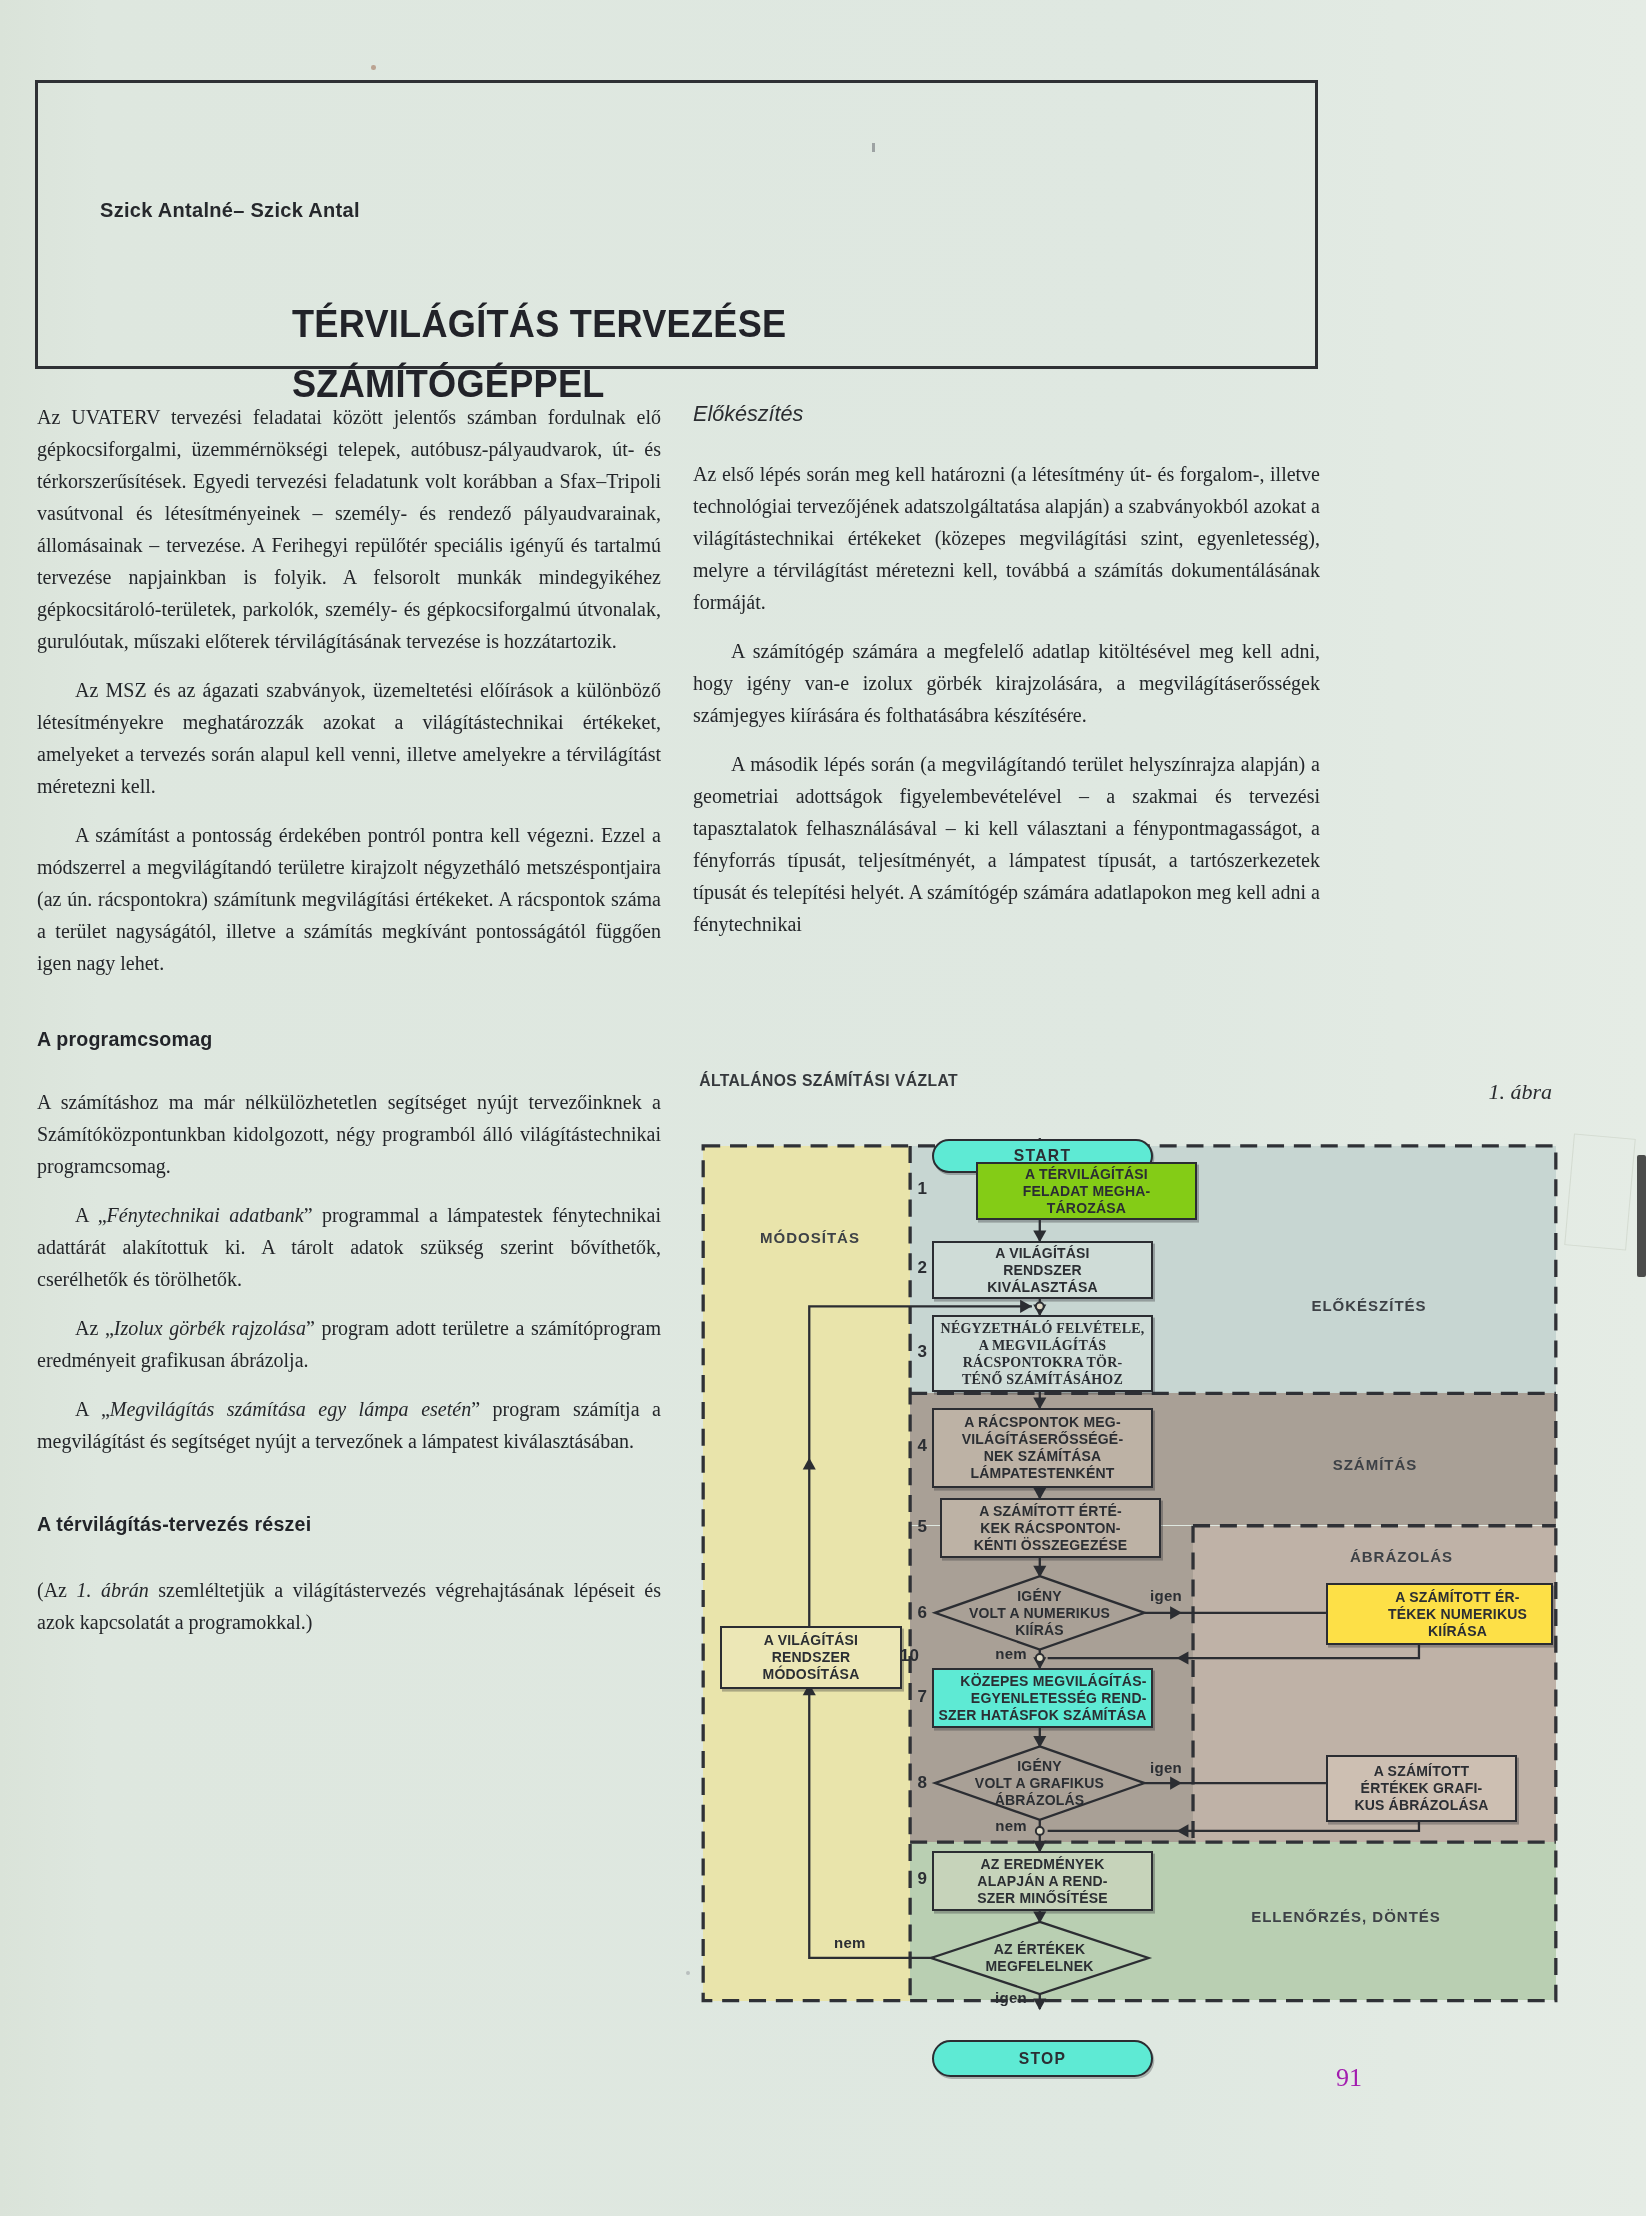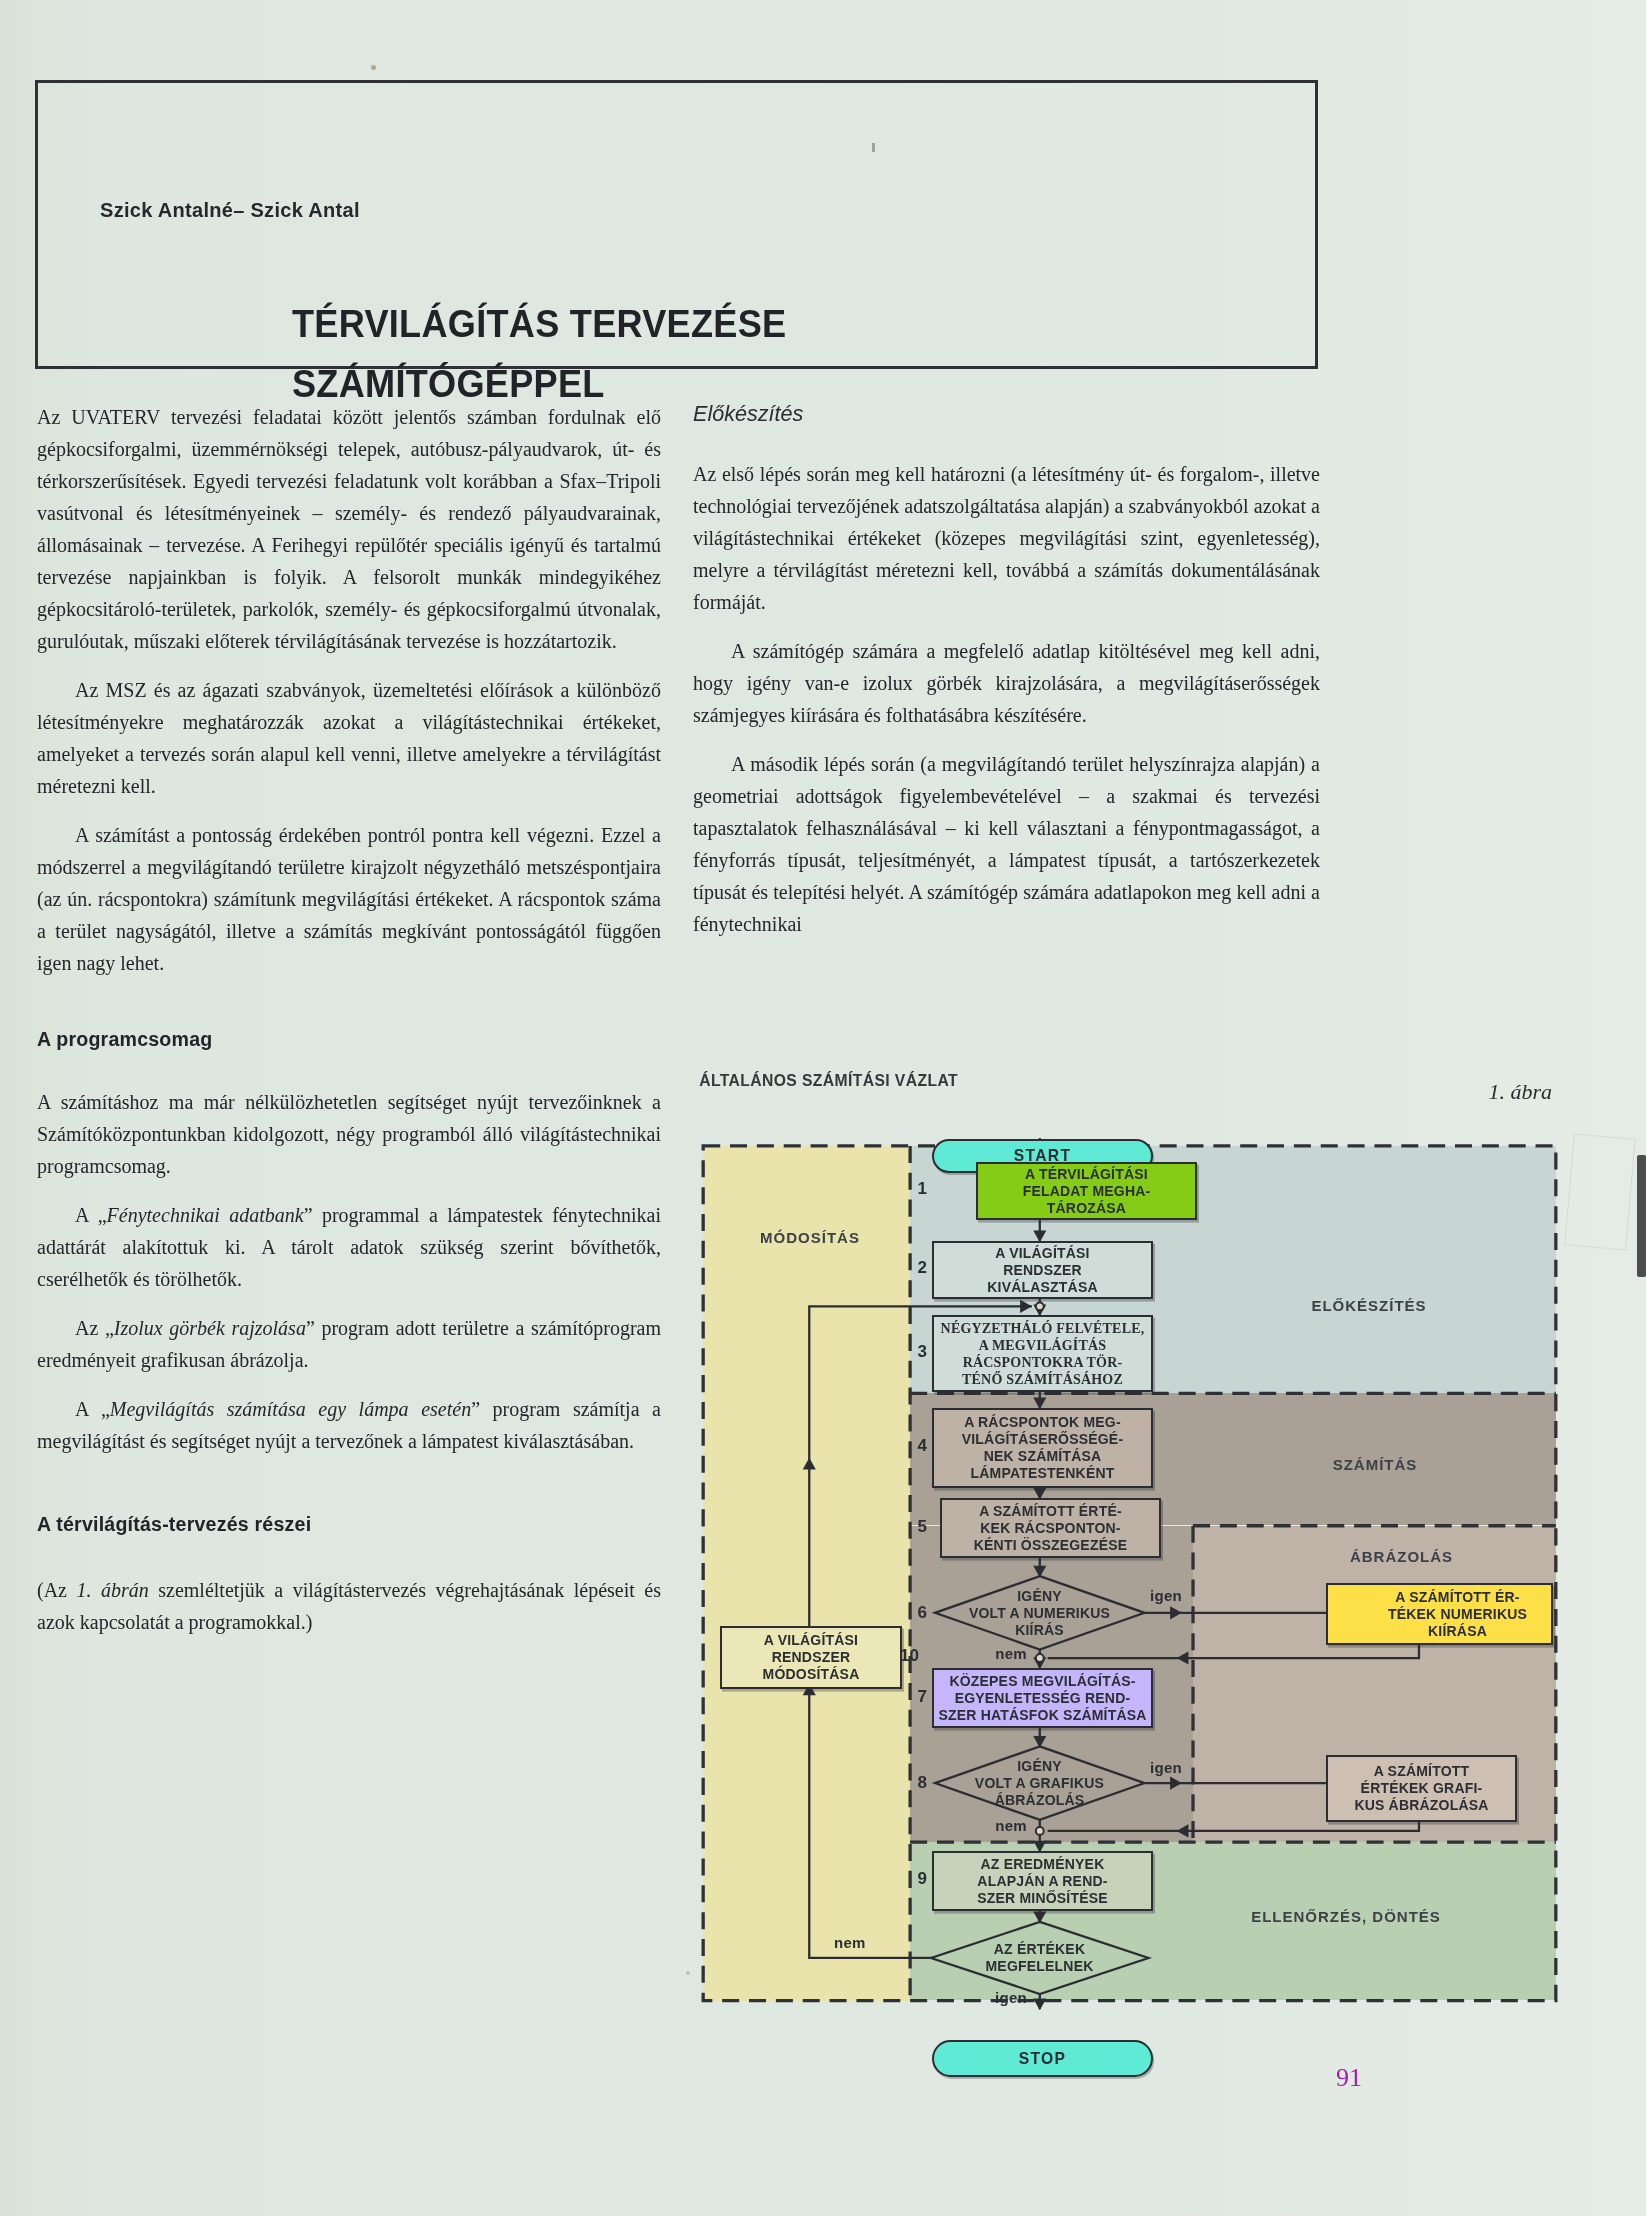--- a/index.html
+++ b/index.html
@@ -164,21 +164,21 @@
 A MEGVILÁGÍTÁS
 RÁCSPONTOKRA TÖR-
 TÉNŐ SZÁMÍTÁSÁHOZ</div>
   <div class="fc-box" style="left:238px;top:342px;width:217px;height:76px;background:#bdb2a5;">A RÁCSPONTOK MEG-
 VILÁGÍTÁSERŐSSÉGÉ-
 NEK SZÁMÍTÁSA
 LÁMPATESTENKÉNT</div>
   <div class="fc-box" style="left:238px;top:432px;width:217px;height:56px;background:#bdb2a5;margin-left:8px;">A SZÁMÍTOTT ÉRTÉ-
 KEK RÁCSPONTON-
 KÉNTI ÖSSZEGEZÉSE</div>
-  <div class="fc-box" style="left:238px;top:602px;width:217px;height:56px;background:#c4b5fd;">KÖZEPES MEGVILÁGÍTÁS-
+  <div class="fc-box" style="left:238px;top:602px;width:217px;height:56px;background:#5eead4;text-align:right;">KÖZEPES MEGVILÁGÍTÁS-
 EGYENLETESSÉG REND-
 SZER HATÁSFOK SZÁMÍTÁSA</div>
   <div class="fc-box" style="left:238px;top:785px;width:217px;height:56px;background:#c6d3ba;">AZ EREDMÉNYEK
 ALAPJÁN A REND-
 SZER MINŐSÍTÉSE</div>
   <div class="fc-box" style="left:26px;top:560px;width:178px;height:59px;background:#ece7b6;">A VILÁGÍTÁSI
 RENDSZER
 MÓDOSÍTÁSA</div>
   <div class="fc-box" style="left:632px;top:517px;width:187px;height:58px;background:#fde047;padding-left:36px;">A SZÁMÍTOTT ÉR-
 TÉKEK NUMERIKUS

